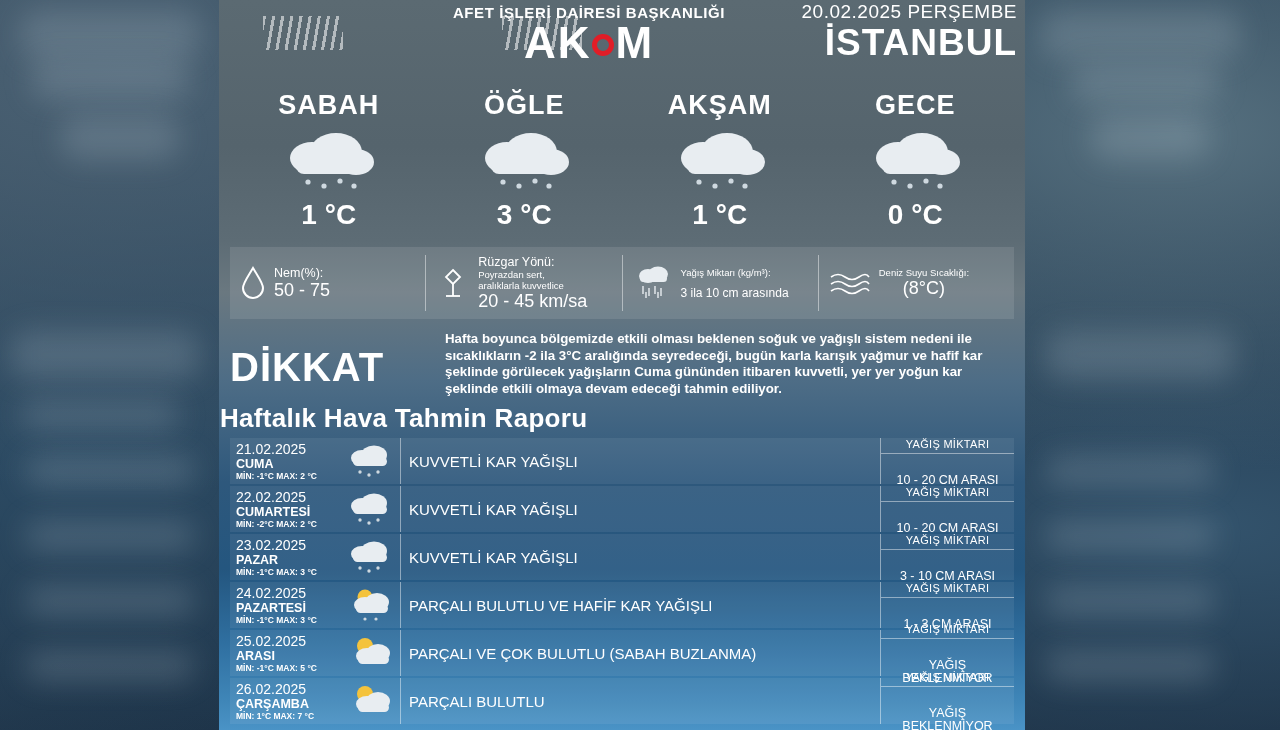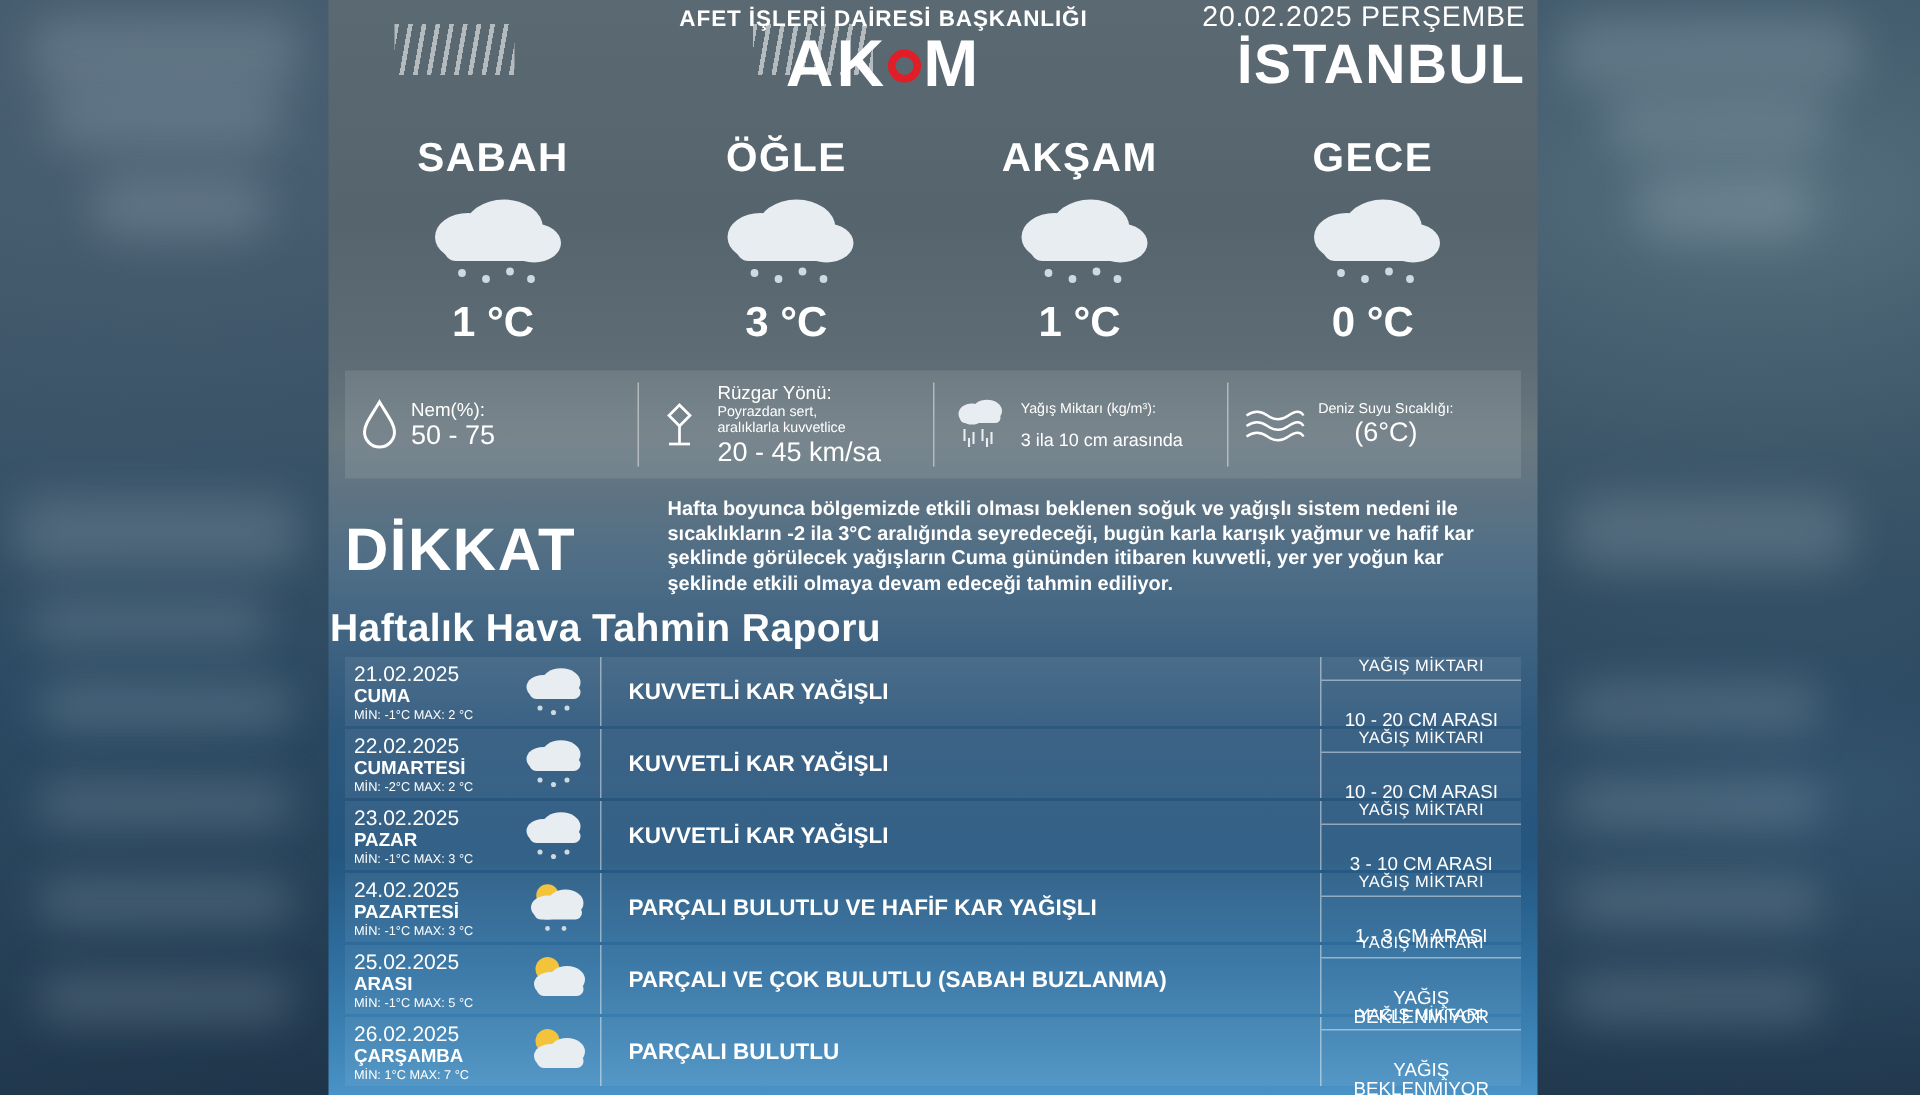--- a/index.html
+++ b/index.html
@@ -86,25 +86,25 @@
   .rows { margin:0 11px; }
   .row {
     display:flex; align-items:stretch; height:46px; margin-bottom:2px;
     background:rgba(255,255,255,0.07);
   }
   .r-date {
     width:110px; color:#fff; padding:3px 0 0 6px;
   }
   .r-d1 { font-size:14px; }
   .r-d2 { font-size:12.5px; font-weight:bold; }
-  .r-d3 { font-size:8.5px; font-weight:normal; }
+  .r-d3 { font-size:8.5px; font-weight:bold; }
   .r-icon { width:60px; display:flex; align-items:center; justify-content:center; }
   .r-desc {
-    flex:1; color:#fff; font-size:15px; font-weight:bold; display:flex; align-items:center;
-    padding-left:18px; border-left:1px solid rgba(255,255,255,0.45);
+    flex:1; color:#fff; font-size:15px; font-weight:normal; display:flex; align-items:center;
+    padding-left:8px; border-left:1px solid rgba(255,255,255,0.45);
   }
   .r-amt {
     width:134px; border-left:1px solid rgba(255,255,255,0.45); color:#fff; text-align:center;
     display:flex; flex-direction:column; justify-content:center;
   }
   .r-amt-h { font-size:11px; letter-spacing:0.3px; border-bottom:1px solid rgba(255,255,255,0.45); padding:2px 0 3px; }
   .r-amt-v { font-size:12.5px; padding-top:20px; line-height:13px; }
 </style>
 </head>
 <body>
@@ -274,21 +274,21 @@
     <div class="info-cell">
       <svg width="42" height="26" viewBox="0 0 42 26">
           <g fill="none" stroke="#fff" stroke-width="1.6">
             <path d="M2 7 q7-5 14 0 t14 0 t10 0"></path>
             <path d="M2 14 q7-5 14 0 t14 0 t10 0"></path>
             <path d="M2 21 q7-5 14 0 t14 0 t10 0"></path>
           </g>
         </svg>
       <div class="info-txt" style="text-align:center">
         <div class="info-label-sm">Deniz Suyu Sıcaklığı:</div>
-        <div class="info-value">(6°C)</div>
+        <div class="info-value">(8°C)</div>
       </div>
     </div>
   </div>
 
   <div class="dikkat-row">
     <div class="dikkat-title">DİKKAT</div>
     <div class="dikkat-text">Hafta boyunca bölgemizde etkili olması beklenen soğuk ve yağışlı sistem nedeni ile sıcaklıkların -2 ila 3°C aralığında seyredeceği, bugün karla karışık yağmur ve hafif kar şeklinde görülecek yağışların Cuma gününden itibaren kuvvetli, yer yer yoğun kar şeklinde etkili olmaya devam edeceği tahmin ediliyor.</div>
   </div>
 
   <div class="weekly-title">Haftalık Hava Tahmin Raporu</div>

